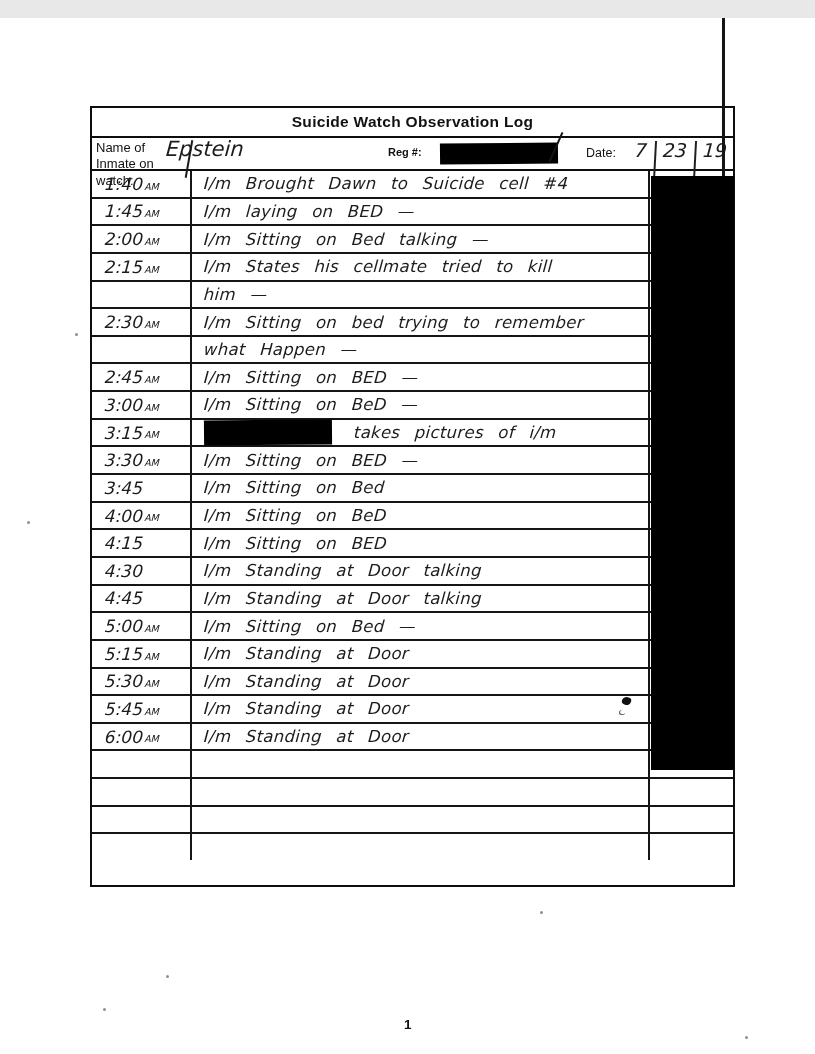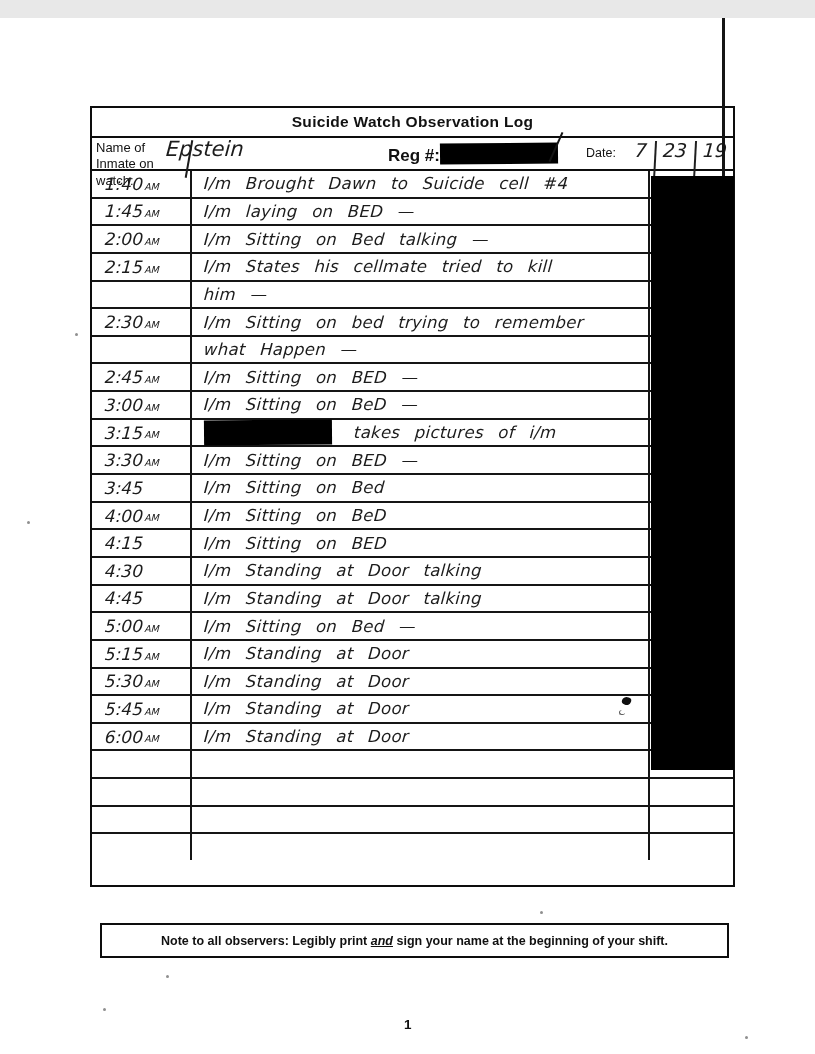--- a/index.html
+++ b/index.html
@@ -20,21 +20,21 @@
   .title-row { height:30px; border-bottom:2px solid #0d0d0d; display:flex;
                align-items:center; justify-content:center; }
   .form-title { font-weight:bold; font-size:15.5px; letter-spacing:.3px; }
 
   .info-row { position:relative; height:33px; border-bottom:2px solid #0d0d0d; }
   .inmate-label { position:absolute; left:4px; top:2px; width:92px;
                   font-weight:normal; font-size:13px; line-height:1.25; }
   .inmate-name { position:absolute; left:74px; top:-1px; font-size:21px; z-index:2; }
   .name-strike { position:absolute; left:96px; top:2px; width:2px; height:38px;
                  background:#1c1c1c; transform:rotate(10deg); z-index:3; }
-  .reg-label { position:absolute; left:296px; top:8px; font-weight:bold; font-size:17px; }
+  .reg-label { position:absolute; left:296px; top:8px; font-weight:bold; font-size:11px; }
   .reg-redaction { position:absolute; left:348px; top:5px; width:118px; height:21px;
                    background:#000; transform:rotate(-.6deg); z-index:2; }
   .reg-slash { position:absolute; left:463px; top:-7px; width:2px; height:32px;
                background:#151515; transform:rotate(24deg); z-index:3; }
   .date-label { position:absolute; left:494px; top:8px; font-weight:normal; font-size:12.5px; }
   .date-value { position:absolute; left:543px; top:1px; display:flex; align-items:flex-start;
                 gap:7px; font-size:19px; z-index:3; }
   .date-sep { width:2px; height:40px; background:#1f1f1f; transform:rotate(3deg);
               margin-top:2px; }
 
@@ -424,21 +424,16 @@
   <div class="ink-mark"></div>
   <div class="ink-mark-2"></div>
 
   <div class="dot" style="left:75px; top:315px;"></div>
   <div class="dot" style="left:27px; top:503px;"></div>
   <div class="dot" style="left:166px; top:957px;"></div>
   <div class="dot" style="left:103px; top:990px;"></div>
   <div class="dot" style="left:745px; top:1018px;"></div>
   <div class="dot" style="left:540px; top:893px;"></div>
 
-  <div class="note-box">
-    <div class="note-text">
-      <span>Note to all observers: Legibly print </span><span class="emph">and</span><span> sign your name at the beginning of your shift.</span>
-    </div>
-  </div>
 
   <div class="page-number">1</div>
 
 </div>
 
 </body></html>

